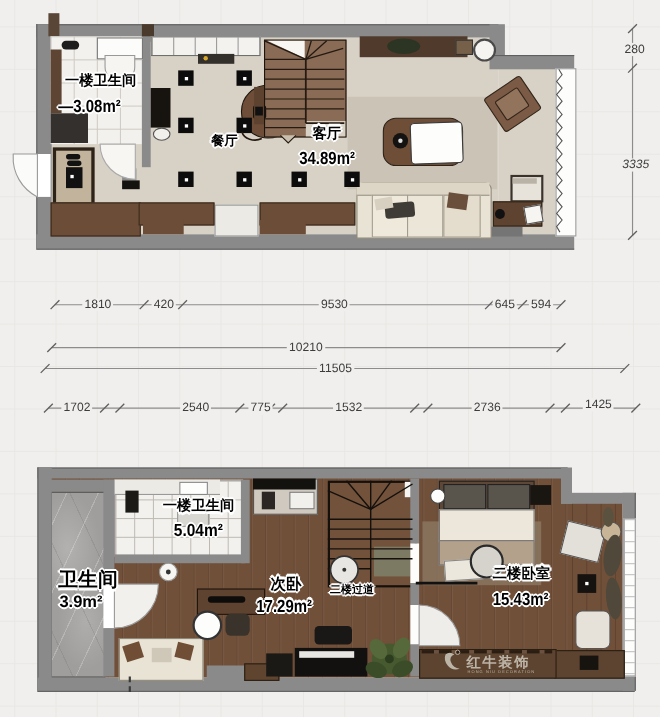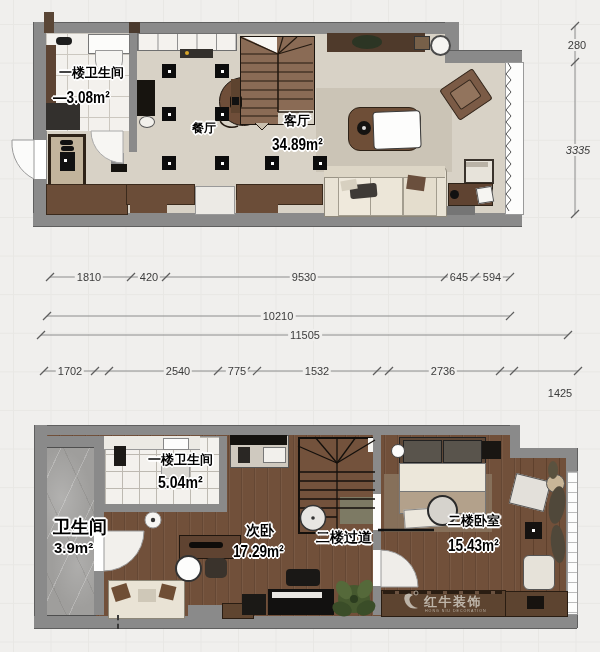--- a/index.html
+++ b/index.html
@@ -219,21 +219,21 @@
 <div class="dim" style="left:304px;top:277px;">9530</div>
 <div class="dim" style="left:459px;top:277px;">645</div>
 <div class="dim" style="left:492px;top:277px;">594</div>
 <div class="dim" style="left:278px;top:316px;">10210</div>
 <div class="dim" style="left:305px;top:335px;">11505</div>
 <div class="dim" style="left:70px;top:371px;">1702</div>
 <div class="dim" style="left:157px;top:371px;margin-left:21px;">2540</div>
 <div class="dim" style="left:237px;top:371px;">775</div>
 <div class="dim" style="left:317px;top:371px;">1532</div>
 <div class="dim" style="left:443px;top:371px;">2736</div>
-<div class="dim" style="left:544px;top:393px;margin-left:16px;">1425</div>
+<div class="dim" style="left:544px;top:368px;">1425</div>
 <div class="dim" style="left:577px;top:45px;">280</div>
 <div class="dim" style="left:578px;top:150px;font-style:italic;">3335</div>
 
 <div class="lbl" style="left:59px;top:64px;font-size:13px;">一楼卫生间</div>
 <div class="lbl" style="left:53px;top:89px;font-size:16px;transform:scaleX(.85);transform-origin:0 0;">—3.08m²</div>
 <div class="lbl" style="left:192px;top:120px;font-size:12px;">餐厅</div>
 <div class="lbl" style="left:284px;top:112px;font-size:13px;">客厅</div>
 <div class="lbl" style="left:272px;top:136px;font-size:16px;transform:scaleX(.85);transform-origin:0 0;">34.89m²</div>
 
 <div class="abs" style="left:46px;top:433px;width:474px;height:183px;background:#71503a;
@@ -387,16 +387,16 @@
     <circle cx="416" cy="593" r="2" fill="none" stroke="#bdb4a8" stroke-width="0.8"></circle>
   </g>
 </svg>
 
 <div class="lbl" style="left:53px;top:515px;font-size:18px;">卫生间</div>
 <div class="lbl" style="left:54px;top:539px;font-size:15px;">3.9m²</div>
 <div class="lbl" style="left:148px;top:451px;font-size:13px;">一楼卫生间</div>
 <div class="lbl" style="left:158px;top:474px;font-size:16px;transform:scaleX(.88);transform-origin:0 0;">5.04m²</div>
 <div class="lbl" style="left:246px;top:522px;font-size:14px;">次卧</div>
 <div class="lbl" style="left:233px;top:543px;font-size:16px;transform:scaleX(.85);transform-origin:0 0;">17.29m²</div>
-<div class="lbl" style="left:316px;top:529px;font-size:14px;">二楼过道</div>
+<div class="lbl" style="left:300px;top:529px;font-size:10px;">二楼过道</div>
 <div class="lbl" style="left:448px;top:512px;font-size:13px;">二楼卧室</div>
 <div class="lbl" style="left:448px;top:537px;font-size:16px;transform:scaleX(.85);transform-origin:0 0;">15.43m²</div>
 </div>
 
 </body></html>

